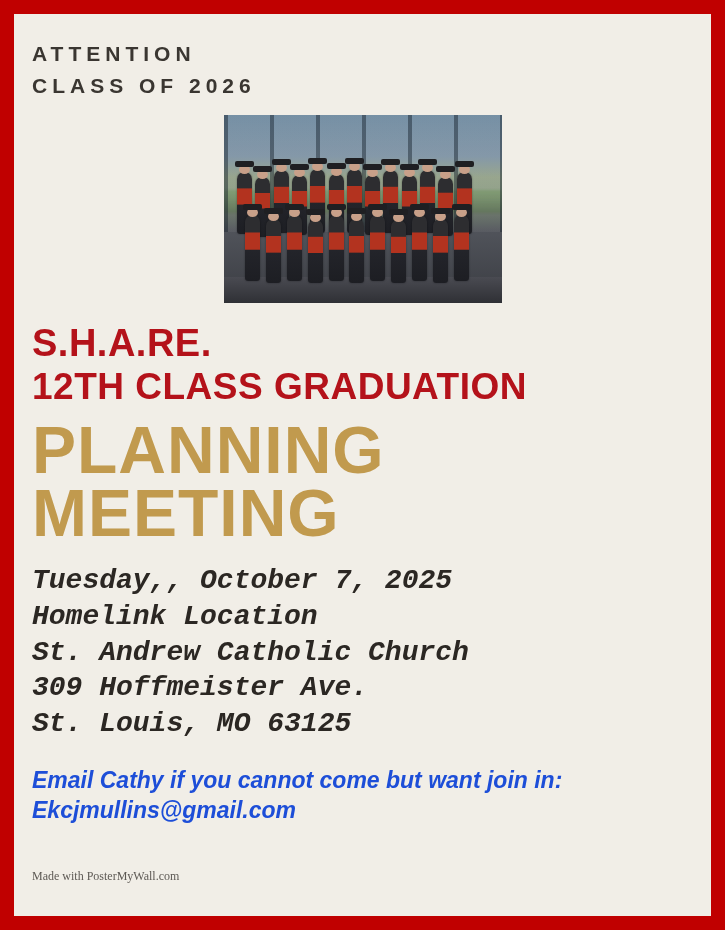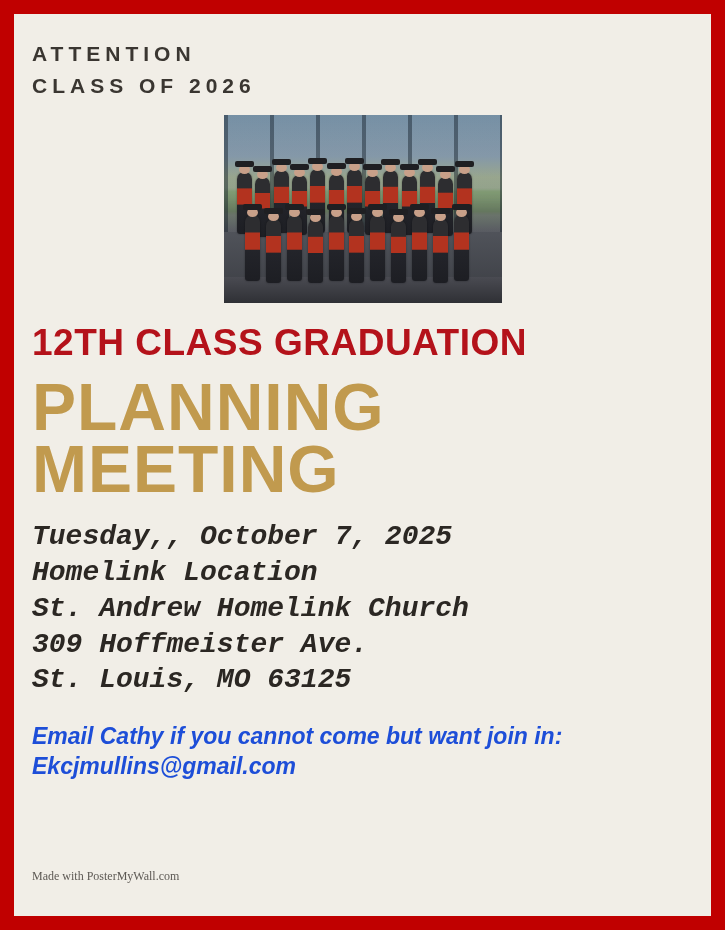--- a/index.html
+++ b/index.html
@@ -220,32 +220,33 @@
         <i style="left:45%; top:43%; height:64px;"></i>
         <i style="left:53%; top:40%; height:66px;"></i>
         <i style="left:61%; top:44%; height:63px;"></i>
         <i style="left:69%; top:40%; height:66px;"></i>
         <i style="left:77%; top:43%; height:64px;"></i>
         <i style="left:85%; top:40%; height:66px;"></i>
       </div>
     </div>
 
     <div class="share-title">
+      <span>S.H.A.RE.</span>
       <span class="line2">12TH CLASS GRADUATION</span>
     </div>
 
     <div class="planning">
       <span>PLANNING</span>
       <span class="line2">MEETING</span>
     </div>
 
     <div class="details">
       <div>Tuesday,, October 7, 2025</div>
       <div>Homelink Location</div>
-      <div>St. Andrew Homelink Church</div>
+      <div>St. Andrew Catholic Church</div>
       <div>309 Hoffmeister Ave.</div>
       <div>St. Louis, MO 63125</div>
     </div>
 
 
     <div class="email-block">
       <div>Email Cathy if you cannot come but want join in:</div>
       <div>Ekcjmullins@gmail.com</div>
     </div>
 

